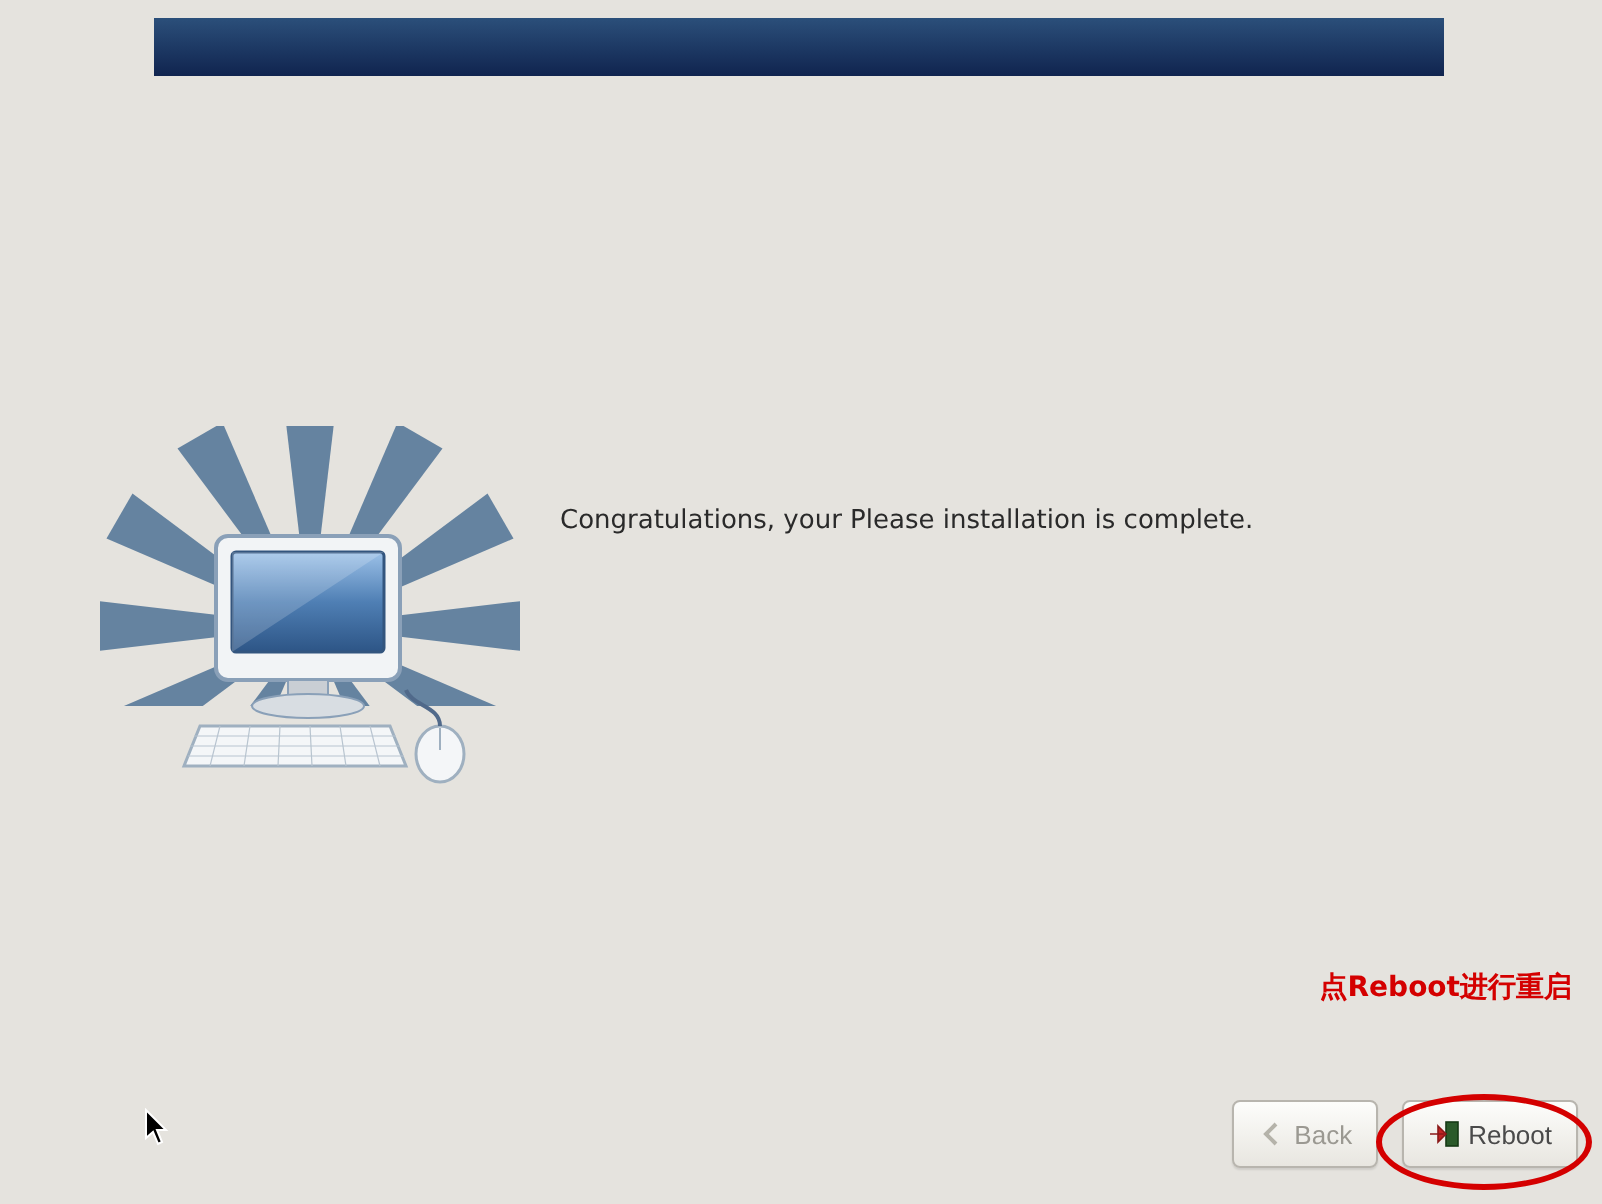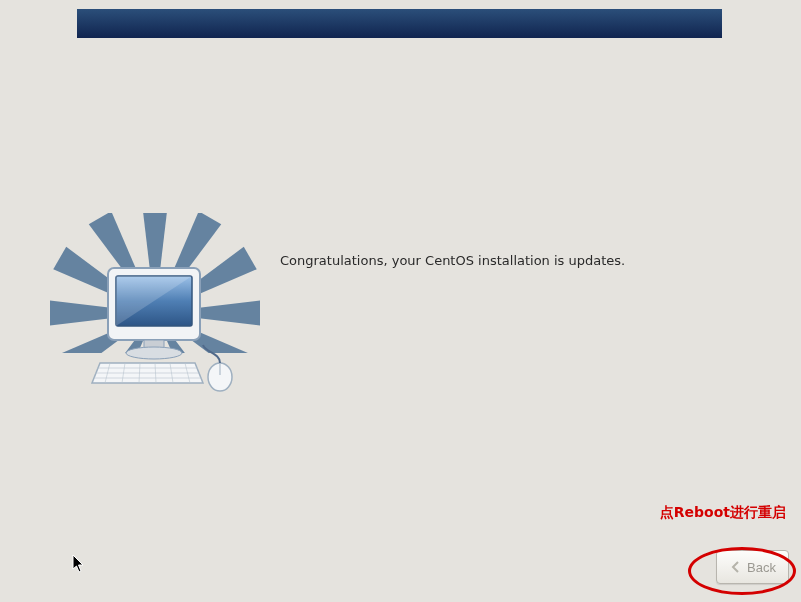--- a/index.html
+++ b/index.html
@@ -37,21 +37,21 @@
     position: absolute;
     top: 203px;
     left: 230px;
     width: 490px;
     line-height: 1.25;
   }
   .text-block p { margin-bottom: 16px; }
   .annotation {
     position: absolute;
     right: 15px;
-    top: 504px;
+    top: 485px;
     color: #d40000;
     font-weight: bold;
     font-size: 14px;
   }
   .button-row {
     position: absolute;
     bottom: 18px;
     right: 12px;
     display: flex;
     gap: 12px;
@@ -160,36 +160,45 @@
 
       <g transform="translate(158,152)">
         <ellipse cx="12" cy="12" rx="12" ry="14" fill="#f4f6f8" stroke="#9fb0c0" stroke-width="1.5"></ellipse>
         <line x1="12" y1="-1" x2="12" y2="10" stroke="#9fb0c0" stroke-width="1"></line>
         <path d="M12 -2 C 12 -12, -2 -12, -5 -20" stroke="#50698a" stroke-width="2" fill="none"></path>
       </g>
     </svg>
   </div>
 
   <div class="text-block">
-    <p>Congratulations, your CentOS installation is updates.</p>
+    <p>Congratulations, your Please installation is complete.</p>
   </div>
 
 </div>
 
 <div class="annotation">点Reboot进行重启</div>
 
 <div class="button-row">
   <button class="btn disabled">
     <span class="icn">
       <svg width="14" height="14" viewBox="0 0 14 14">
         <path d="M9 2 L4 7 L9 12" fill="none" stroke="#b5b3aa" stroke-width="2"></path>
       </svg>
     </span>
     <span>Back</span>
   </button>
+  <button class="btn">
+    <span class="icn">
+      <svg width="16" height="14" viewBox="0 0 16 14">
+        <rect x="9" y="1" width="6" height="12" fill="#2a5a2a" stroke="#163a16" stroke-width="0.8"></rect>
+        <path d="M1 7 L8 7 M5 3 L9 7 L5 11 Z" fill="#c02424" stroke="#8a1818" stroke-width="0.8"></path>
+      </svg>
+    </span>
+    <span>Reboot</span>
+  </button>
 </div>
 
 <div class="highlight-ring ring-outer"></div>
 
 <div class="cursor">
   <svg width="14" height="20" viewBox="0 0 14 20">
     <path d="M1 1 L1 15 L4.5 12 L7 18 L9 17 L6.5 11 L11 11 Z" fill="#000" stroke="#fff" stroke-width="1"></path>
   </svg>
 </div>
 

